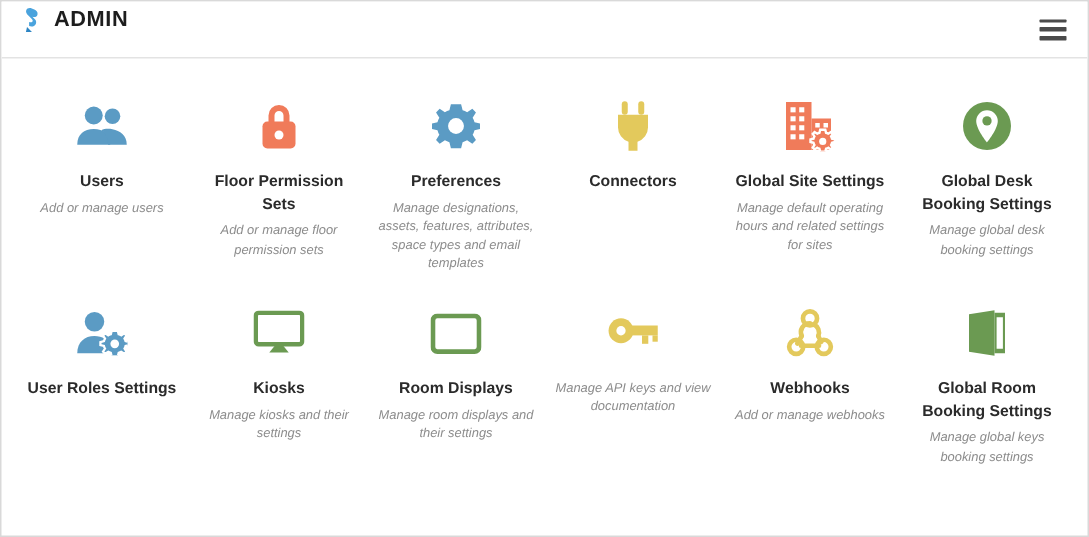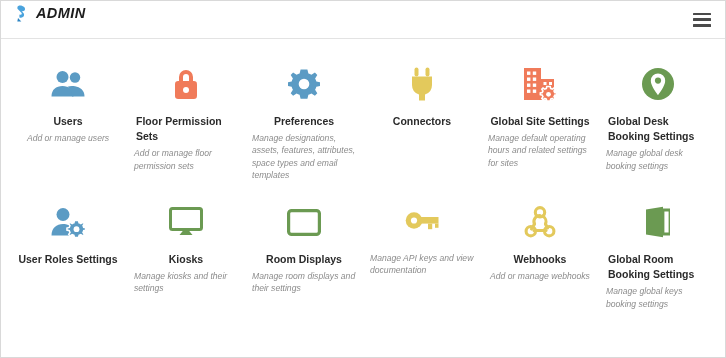--- a/index.html
+++ b/index.html
@@ -27,21 +27,20 @@
   
   .header {
     position: relative;
     height: 38px;
     background: #ffffff;
     border-bottom: 1px solid #e3e3e3;
     display: flex;
     align-items: center;
     padding: 0 14px 12px 14px;
     box-sizing: border-box;
-    font-style: italic;
   }
   .brand {
     display: flex;
     align-items: center;
     gap: 6px;
   }
   .brand-mark {
     width: 15px;
     height: 17px;
     display: block;
@@ -79,20 +78,21 @@
   .grid-row {
     display: grid;
     grid-template-columns: repeat(6, 1fr);
   }
   .row-2 { margin-top: 20px; }
 
   .tile {
     display: flex;
     flex-direction: column;
     align-items: center;
+    text-align: center;
     padding: 0 6px;
     box-sizing: border-box;
     cursor: pointer;
   }
   .tile-icon {
     height: 42px;
     display: flex;
     align-items: center;
     justify-content: center;
     margin-bottom: 9px;

